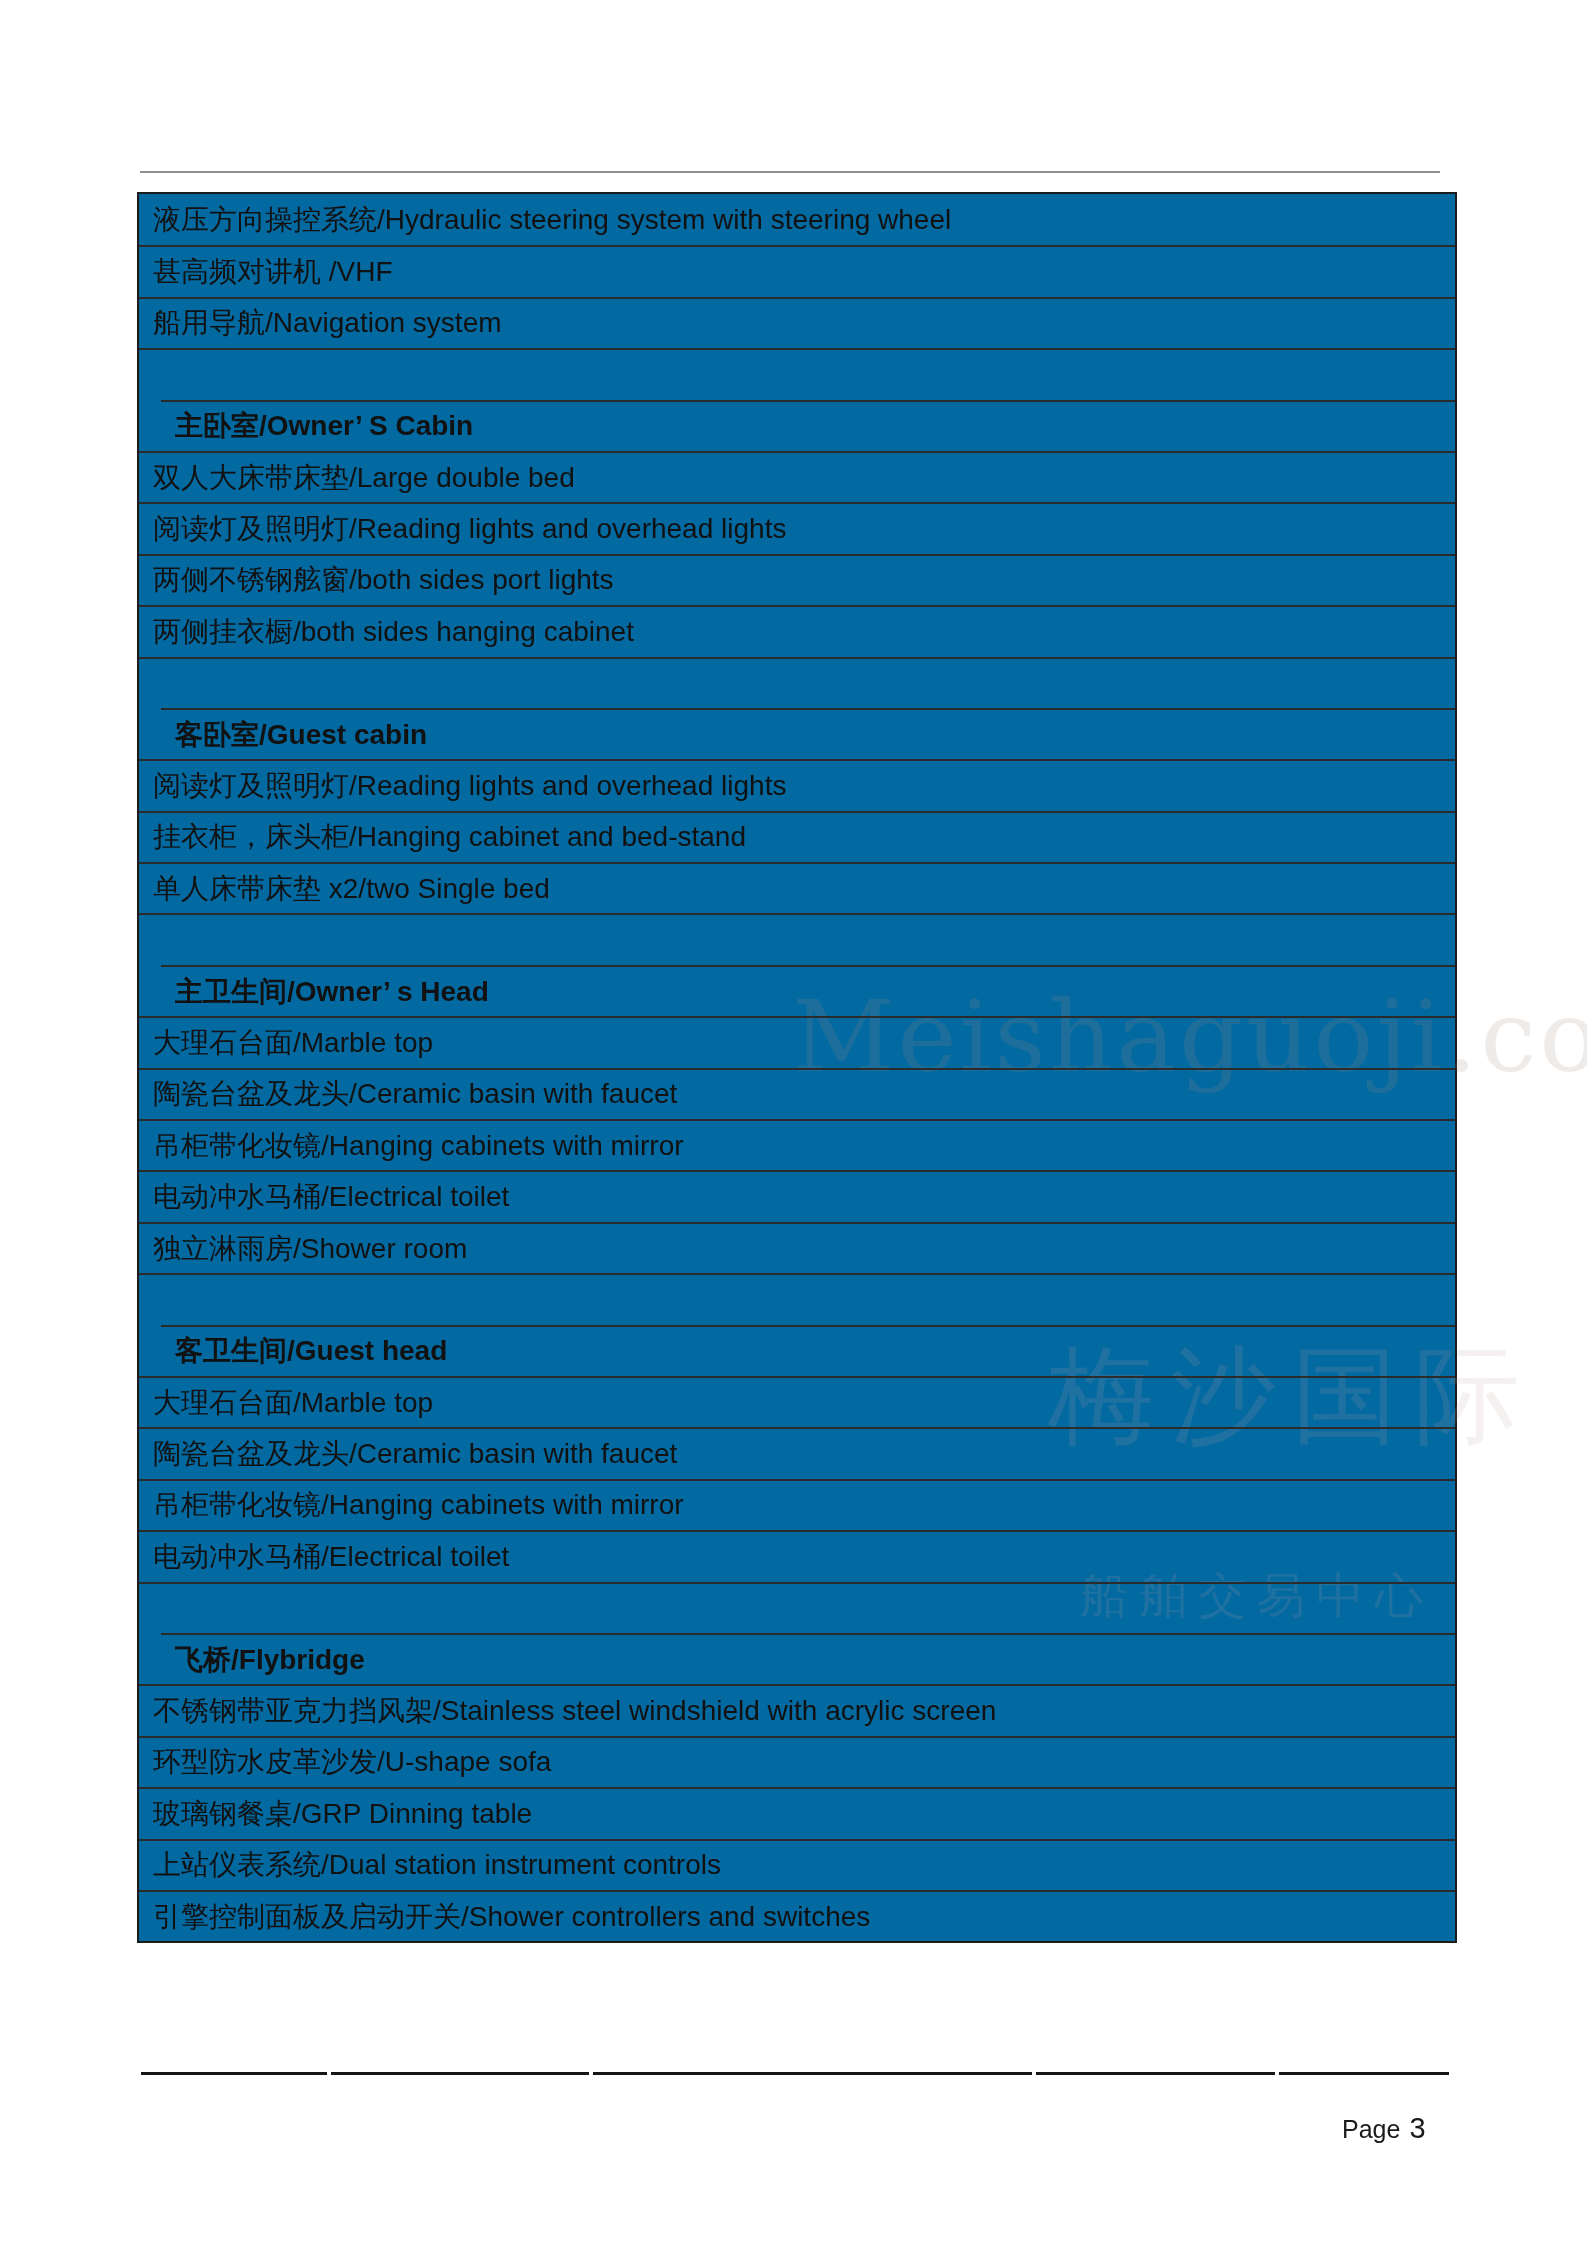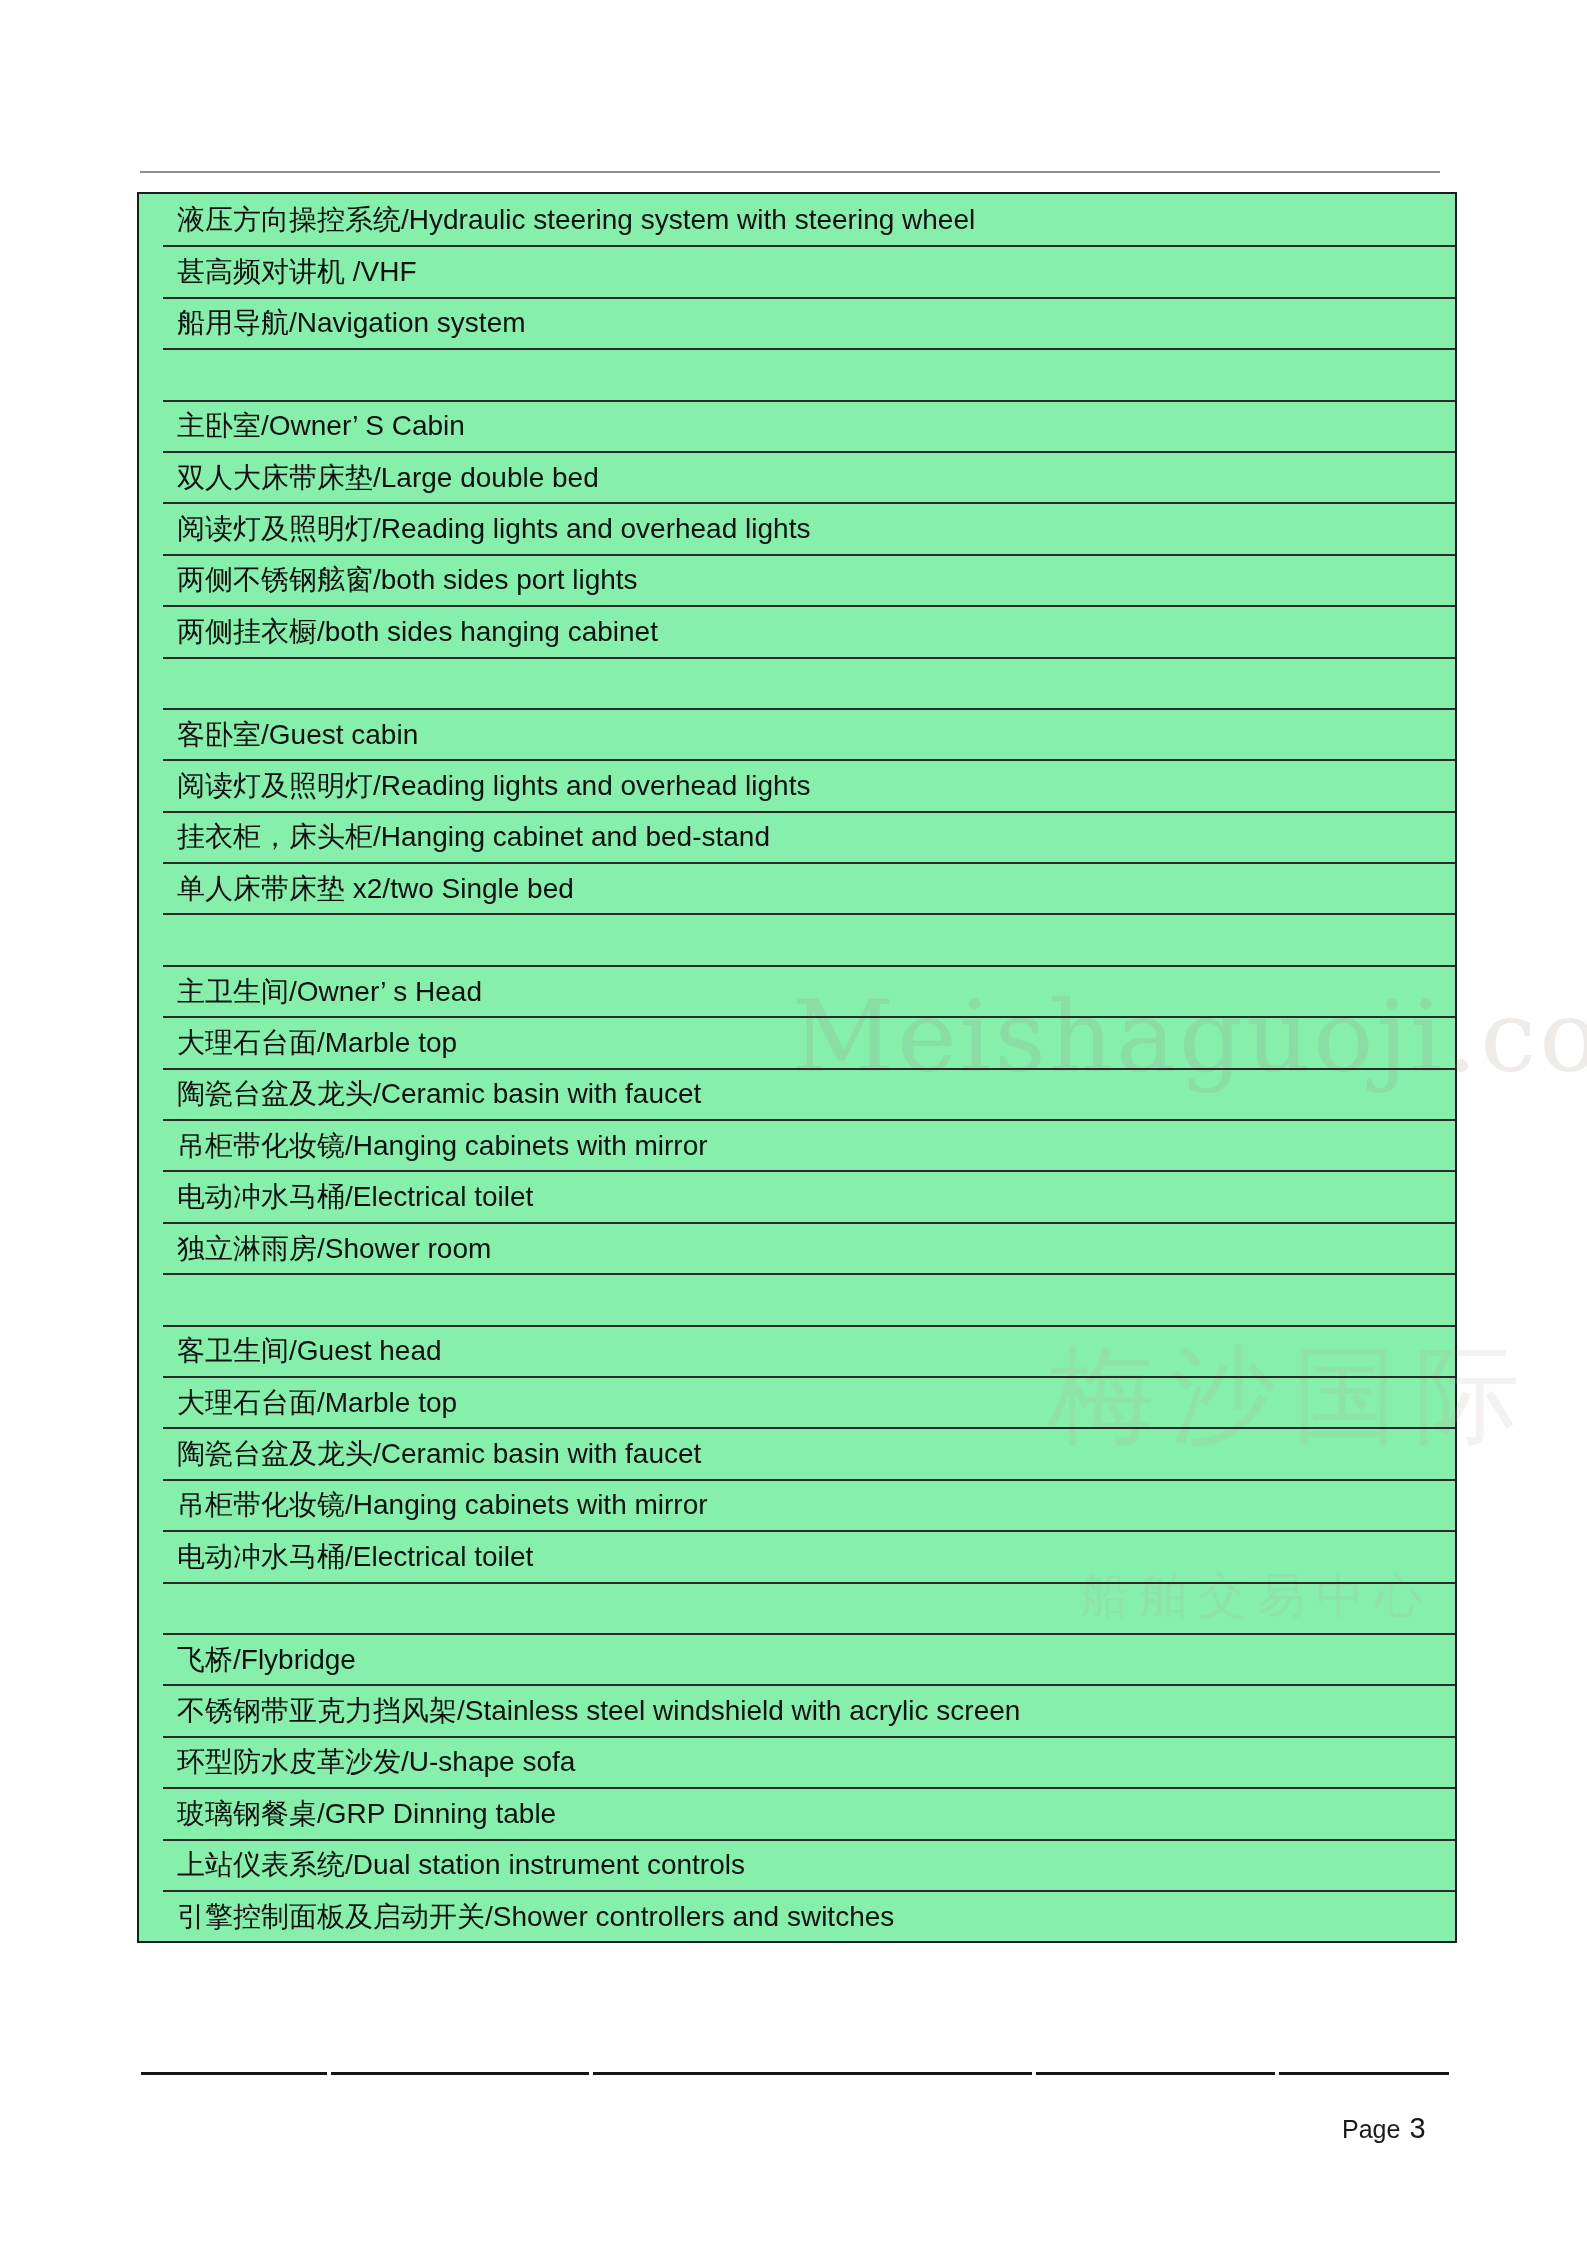--- a/index.html
+++ b/index.html
@@ -13,39 +13,38 @@
     color:#111111;
   }
   .top-rule{
     position:absolute;left:140px;top:171px;
     width:1300px;height:2px;background:#8f8f8f;
   }
   .spec-table{
     position:absolute;left:137px;top:192px;width:1320px;
     border:2px solid #1c1c1c;
     box-sizing:border-box;
-    background:#86efac;
-    padding-left:24px;
+    background:#0369a1;
   }
   .row{
     box-sizing:border-box;
     height:51.4px;
     border-top:2px solid #2b2b2b;
     display:flex;align-items:center;
     padding:0 14px;
     font-size:28px;
     line-height:1;
     color:#111111;
     position:relative;z-index:2;
     background:transparent;
     white-space:nowrap;
     overflow:hidden;
   }
   .row:first-child{border-top:none;}
-  .row.header{font-weight:normal;}
+  .row.header{font-weight:bold;margin-left:22px;}
   .row.empty .cell{visibility:hidden;}
   
   .wm{position:absolute;z-index:1;white-space:nowrap;pointer-events:none;}
   .wm-url{
     left:792px;top:978px;
     font-family:"DejaVu Serif", serif;
     font-size:100px;letter-spacing:3px;
     color:rgba(158,136,126,0.17);
   }
   .wm-cn1{

